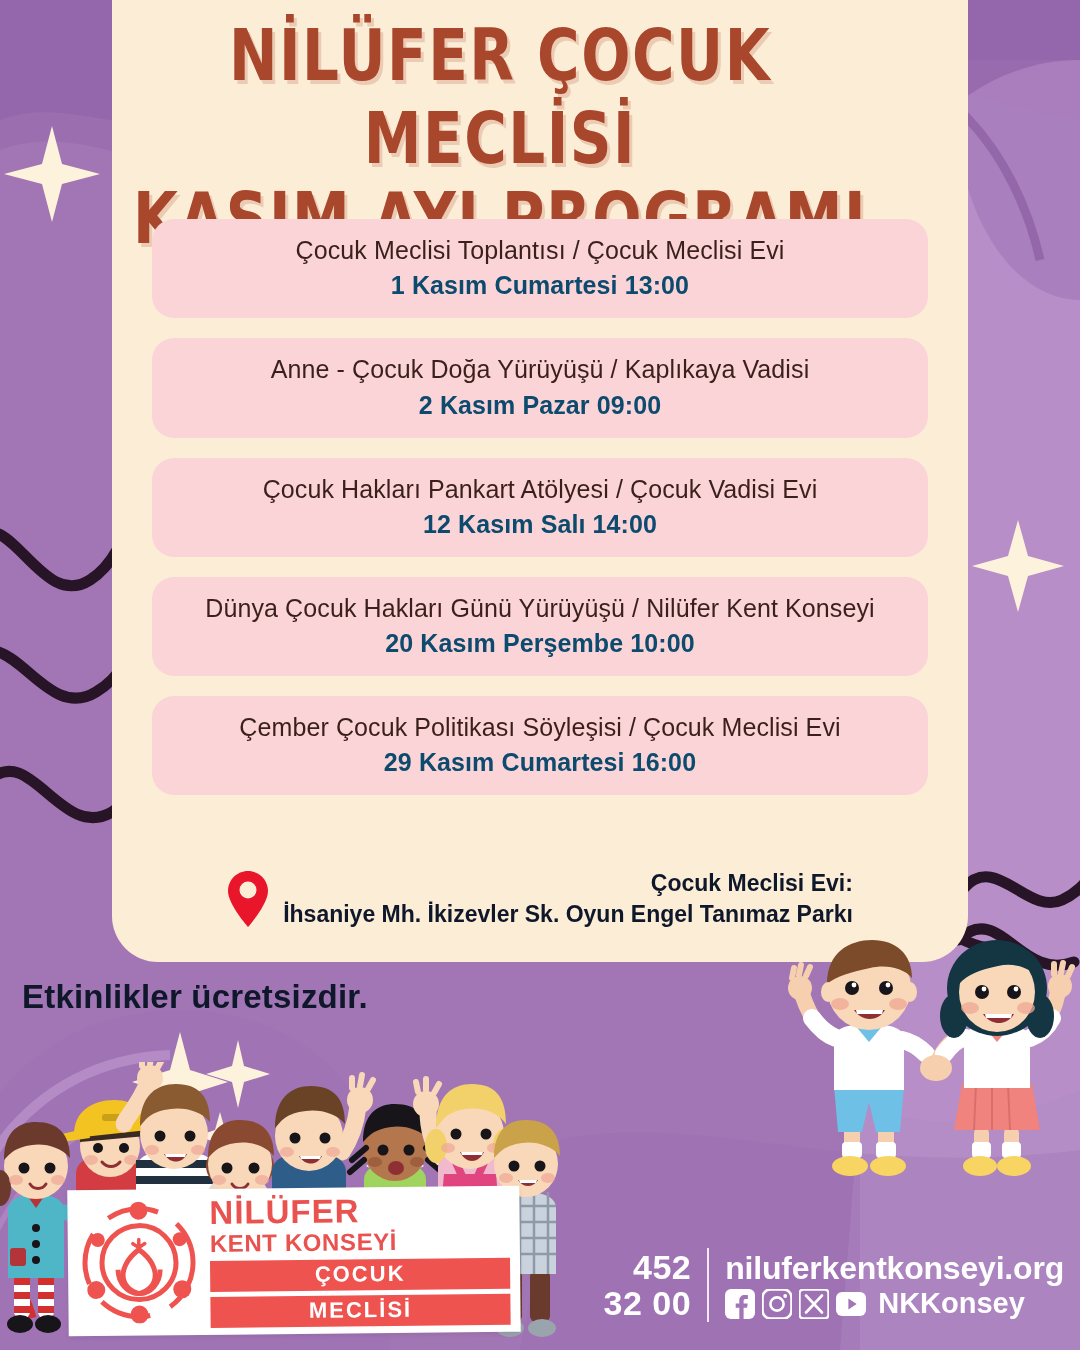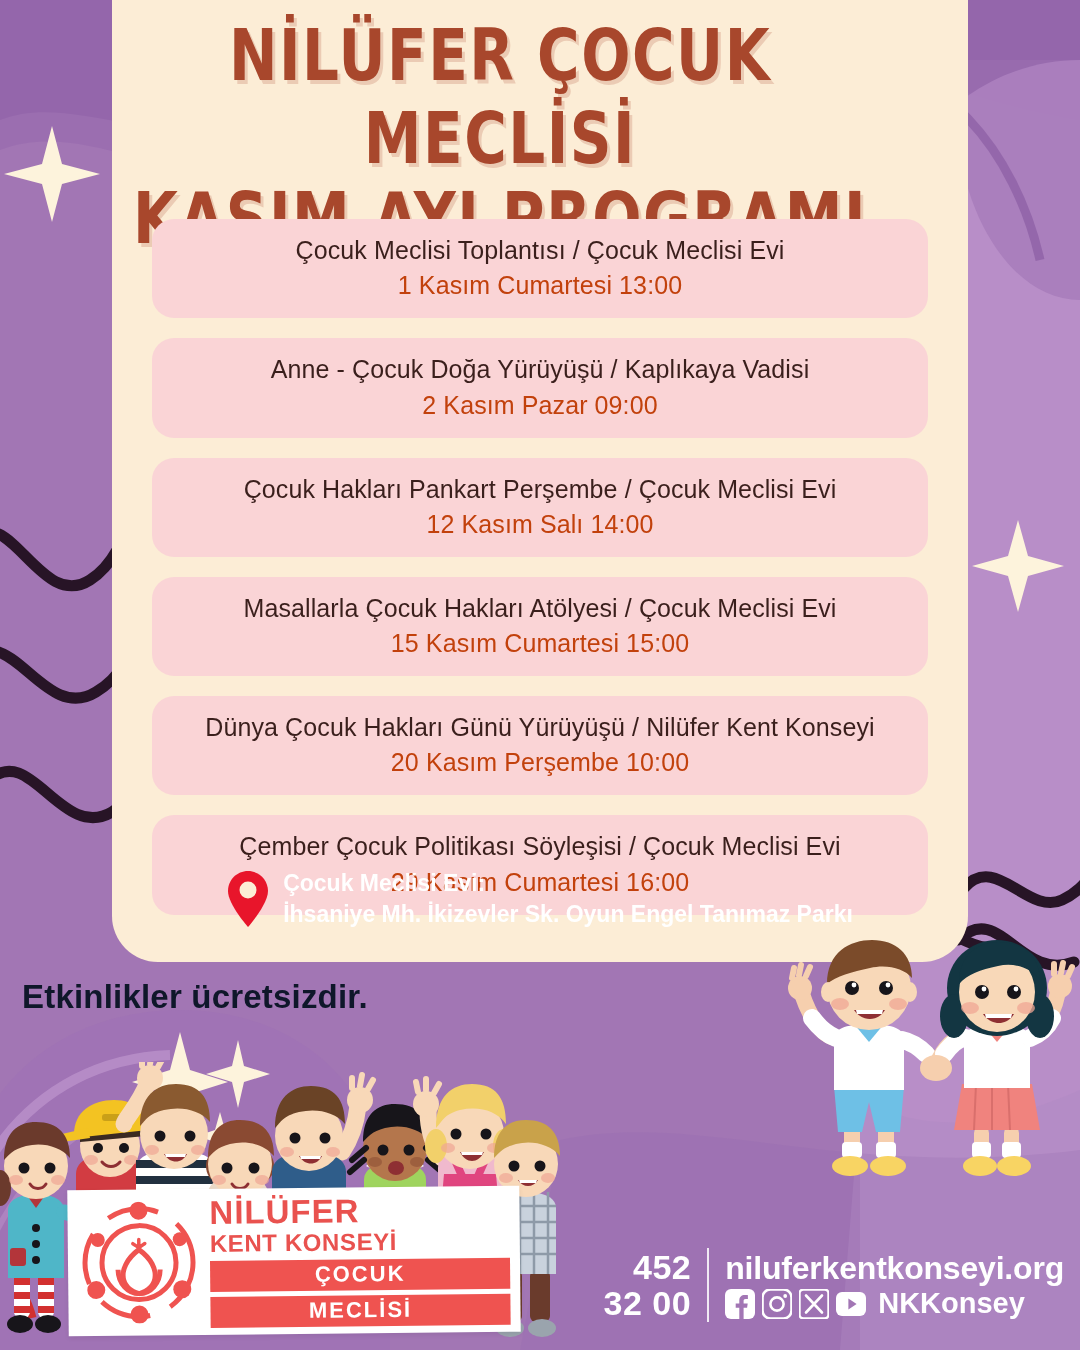--- a/index.html
+++ b/index.html
@@ -36,30 +36,30 @@
   .cards{position:absolute;left:152px;top:219px;width:776px;z-index:6;}
   .card{
     background:#fad4d6;border-radius:22px;
     padding:16px 18px 18px;margin-bottom:20px;text-align:center;
   }
   .card-title{
     font-size:25px;color:#3a1f1c;line-height:1.25;font-weight:400;
     letter-spacing:.1px;
   }
   .card-date{
-    font-size:25px;color:#c2410c;font-weight:normal;margin-top:5px;letter-spacing:.1px;
+    font-size:25px;color:#0c4a6e;font-weight:bold;margin-top:5px;letter-spacing:.1px;
   }
 
   
   .address{
     position:absolute;left:152px;top:868px;width:776px;z-index:6;
     display:flex;align-items:center;justify-content:center;gap:14px;
   }
   .pin-icon{flex:0 0 auto;width:42px;height:58px;}
-  .address-text{text-align:left;color:#ffffff;}
+  .address-text{text-align:right;color:#0f172a;}
   .addr-l1{font-size:23px;font-weight:bold;line-height:1.35;}
   .addr-l2{font-size:23px;font-weight:bold;line-height:1.35;}
 
   
   .free-note{
     position:absolute;left:22px;top:978px;z-index:7;
     font-size:33px;font-weight:bold;color:#0f172a;letter-spacing:.2px;
   }
 
   
@@ -158,26 +158,22 @@
   <div class="cards">
     <div class="card">
       <div class="card-title">Çocuk Meclisi Toplantısı /  Çocuk Meclisi Evi</div>
       <div class="card-date">1 Kasım Cumartesi 13:00</div>
     </div>
     <div class="card">
       <div class="card-title">Anne - Çocuk Doğa Yürüyüşü / Kaplıkaya Vadisi</div>
       <div class="card-date">2 Kasım Pazar 09:00</div>
     </div>
     <div class="card">
-      <div class="card-title">Çocuk Hakları Pankart Perşembe / Çocuk Meclisi Evi</div>
+      <div class="card-title">Çocuk Hakları Pankart Atölyesi / Çocuk Vadisi Evi</div>
       <div class="card-date">12 Kasım Salı 14:00</div>
-    </div>
-    <div class="card">
-      <div class="card-title">Masallarla Çocuk Hakları Atölyesi / Çocuk Meclisi Evi</div>
-      <div class="card-date">15 Kasım Cumartesi 15:00</div>
     </div>
     <div class="card">
       <div class="card-title">Dünya Çocuk Hakları Günü Yürüyüşü / Nilüfer Kent Konseyi</div>
       <div class="card-date">20 Kasım Perşembe 10:00</div>
     </div>
     <div class="card">
       <div class="card-title">Çember Çocuk Politikası Söyleşisi /  Çocuk Meclisi Evi</div>
       <div class="card-date">29 Kasım Cumartesi 16:00</div>
     </div>
   </div>

